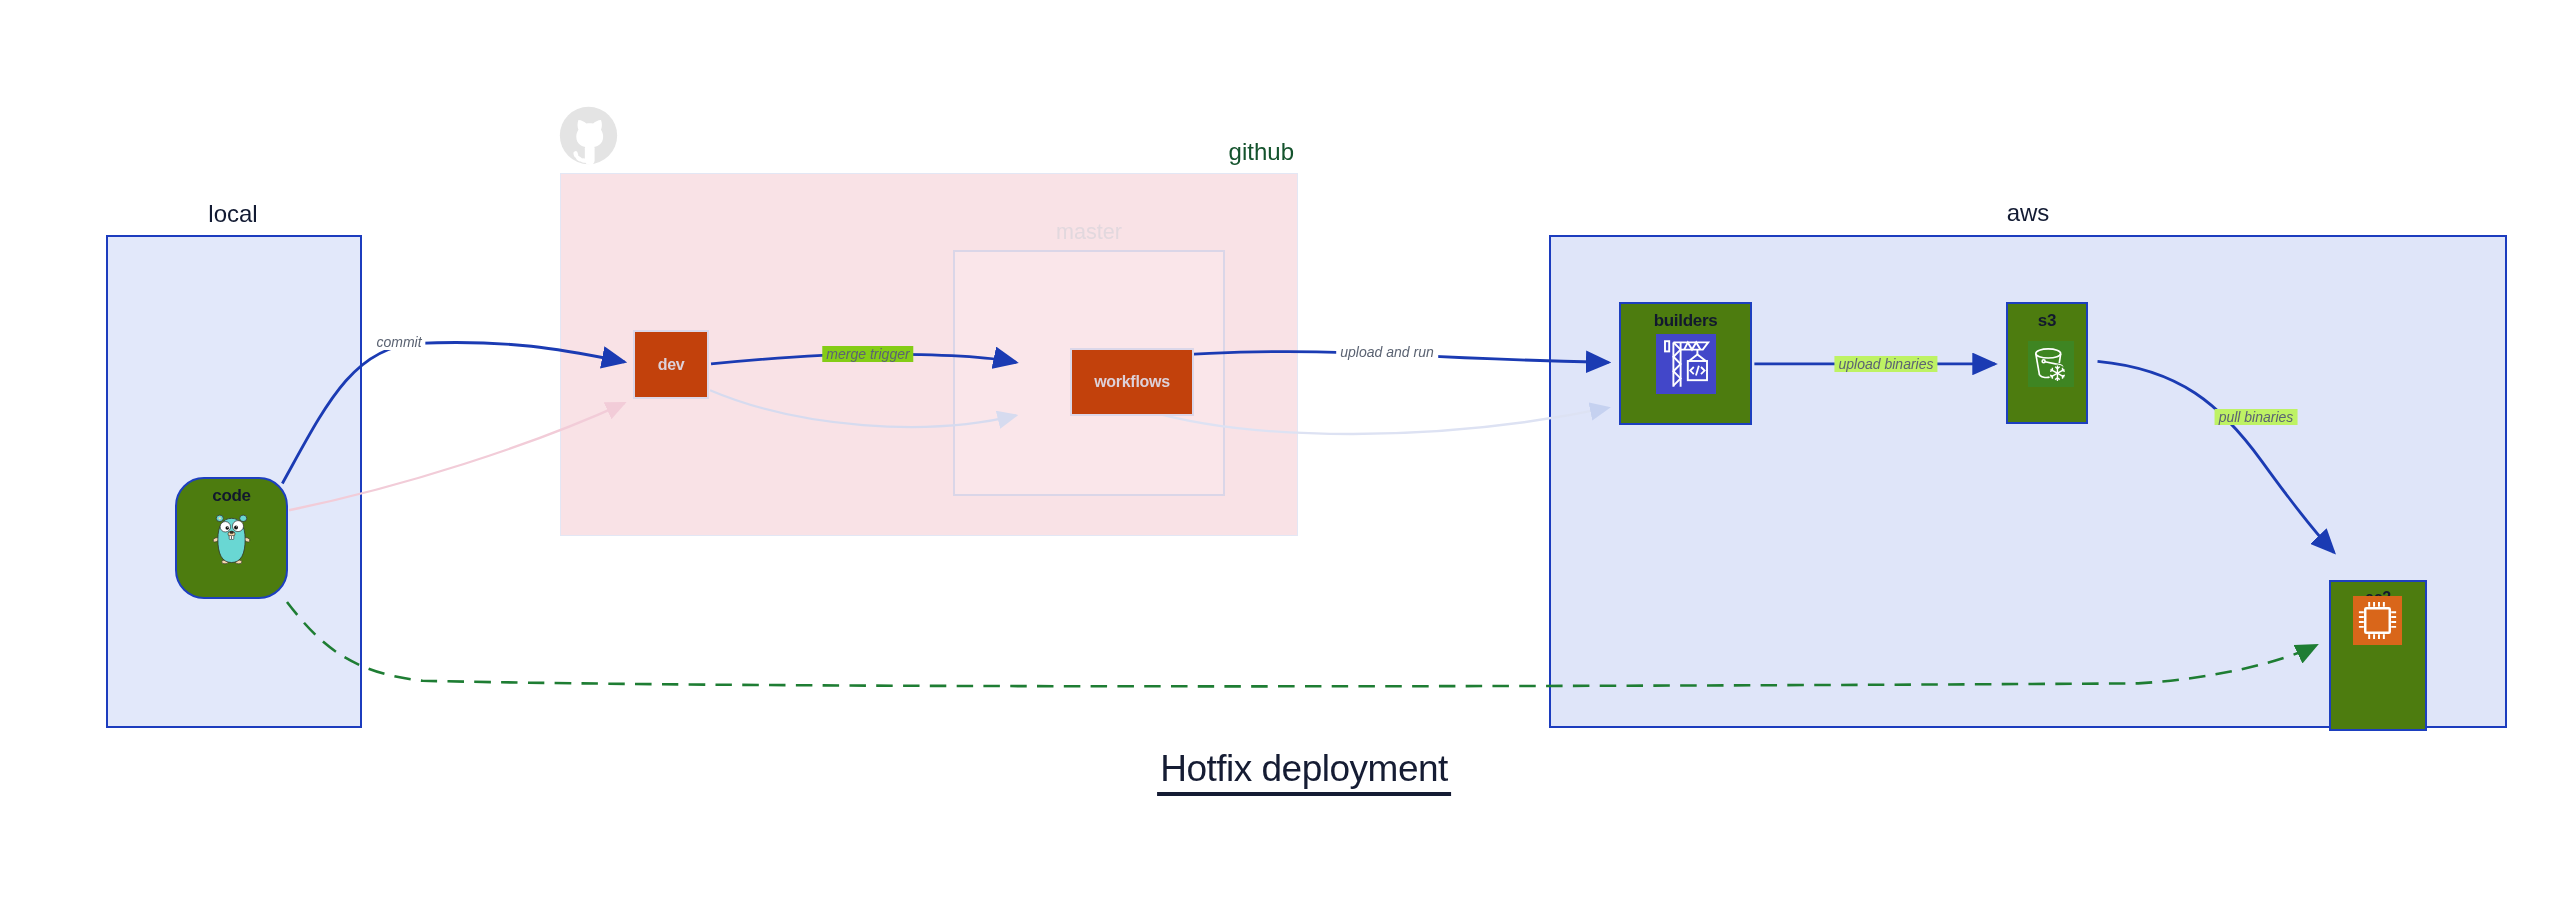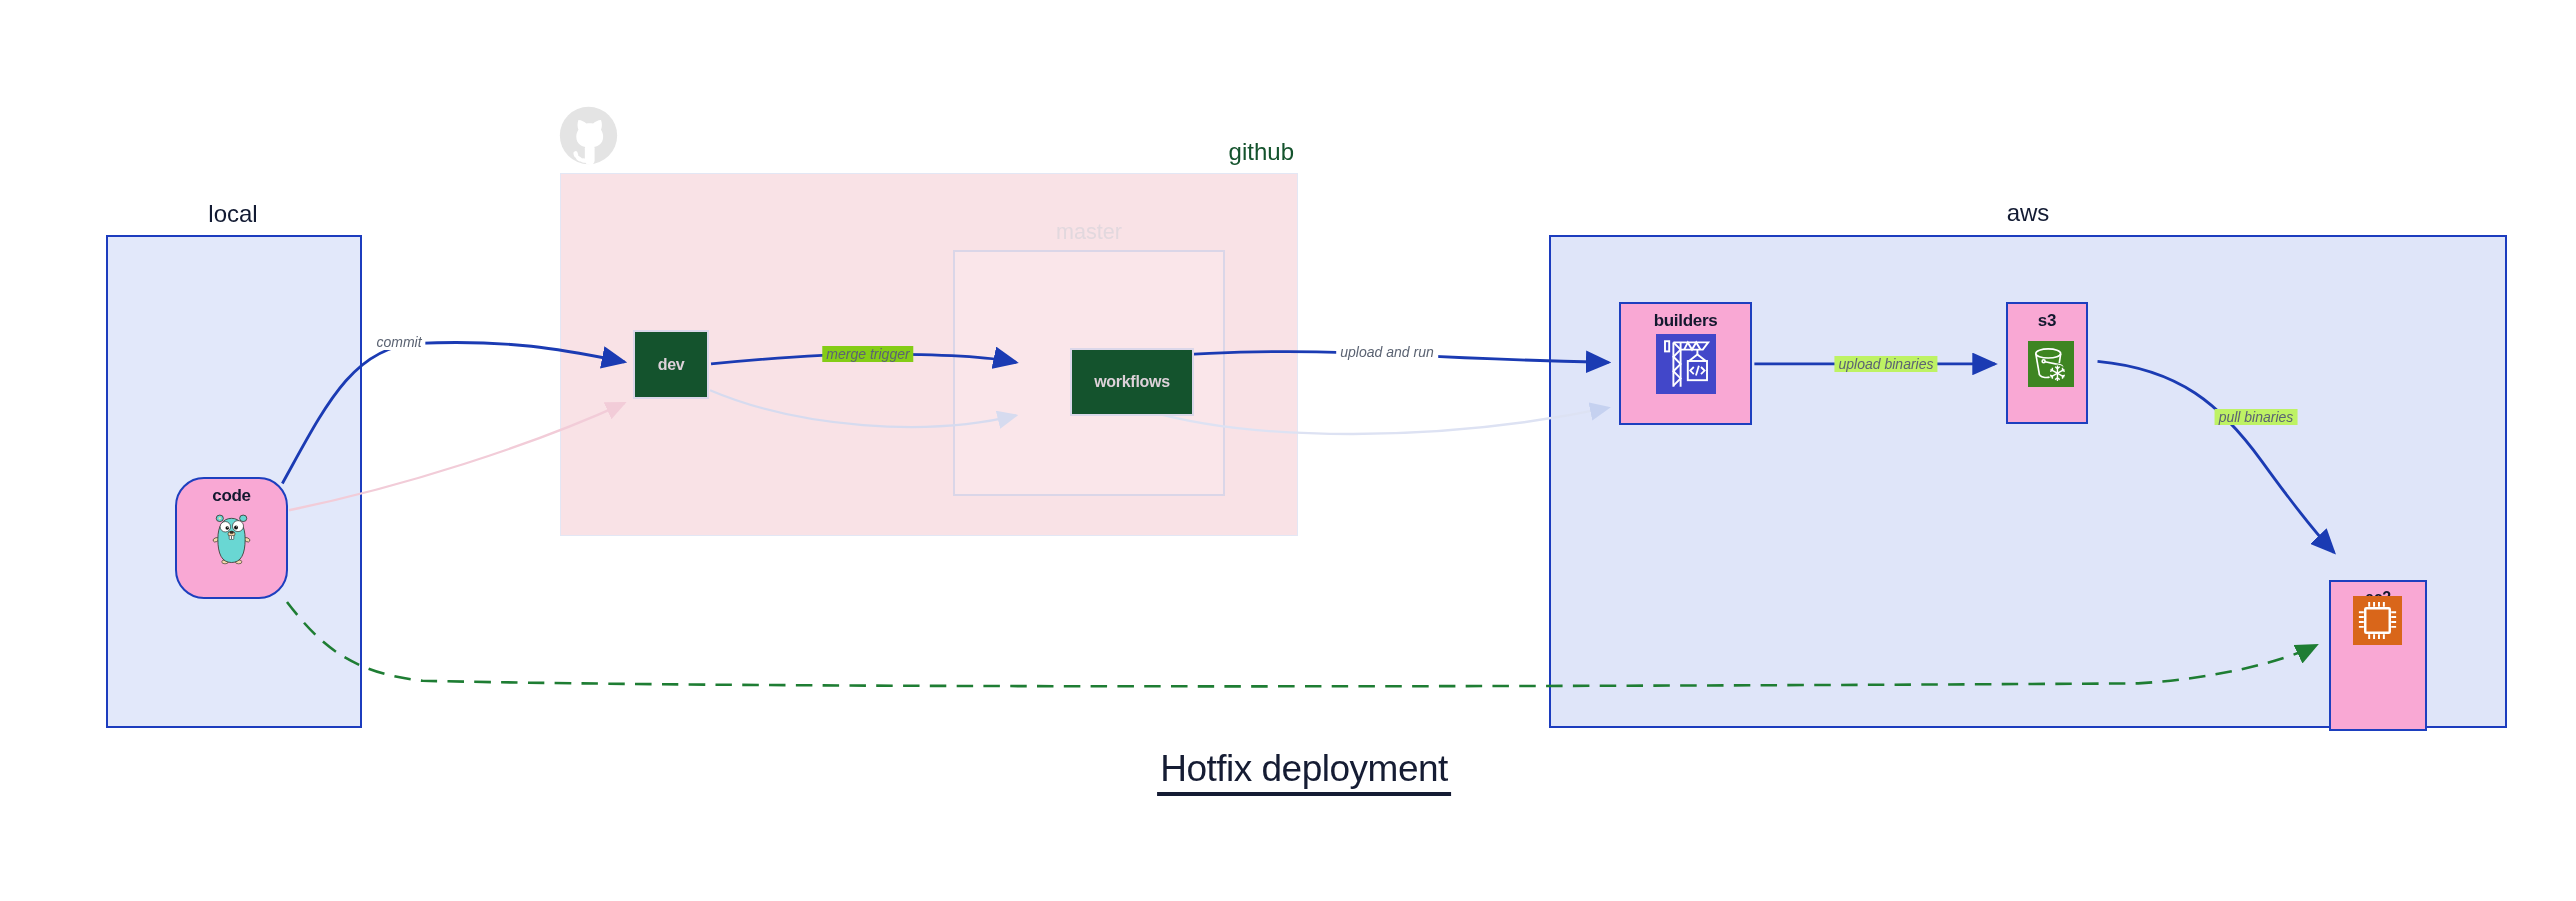--- a/index.html
+++ b/index.html
@@ -13,23 +13,23 @@
   .group-github{left:560px;top:173px;width:738px;height:363px;background:#f9e2e6;border:1.5px solid #e3e7f5;}
   .group-master{left:953px;top:250px;width:272px;height:246px;background:rgba(255,255,255,0.16);border:2.1px solid #dad6e8;}
 
   .group-label{position:absolute;transform:translate(-50%,-50%);font-size:24px;color:#131b33;
                letter-spacing:0px;white-space:nowrap;}
   .faded-label{color:#e2d8de;}
   .github-label{position:absolute;left:1294px;top:152px;transform:translate(-100%,-50%);
                 font-size:24px;color:#14532d;white-space:nowrap;}
 
   
-  .node{position:absolute;box-sizing:border-box;background:#f9a8d4;border:2.6px solid #1d3fbf;text-align:center;}
+  .node{position:absolute;box-sizing:border-box;background:#4d7c0f;border:2.6px solid #1d3fbf;text-align:center;}
   .node-label{margin-top:7.2px;font-weight:bold;font-size:17px;color:#12182e;letter-spacing:-0.3px;}
-  .node-faded{background:#14532d;border:2.1px solid #dbd7e9;}
+  .node-faded{background:#c2410c;border:2.1px solid #dbd7e9;}
   .node-faded .node-label{color:#ddd1d9;margin-top:0;}
 
   .node-code{left:175px;top:477px;width:113px;height:122px;border-radius:29px;}
   .node-dev{left:633px;top:330px;width:76px;height:69px;display:flex;align-items:center;justify-content:center;}
   .node-workflows{left:1023px;top:348px;width:124px;height:68px;display:flex;align-items:center;justify-content:center;margin-left:47px;}
   .node-builders{left:1619px;top:302px;width:133px;height:123px;}
   .node-s3{left:2006px;top:302px;width:82px;height:122px;}
   .node-ec2{left:2329px;top:580px;width:98px;height:151px;}
 
   .icon-block{position:absolute;}

